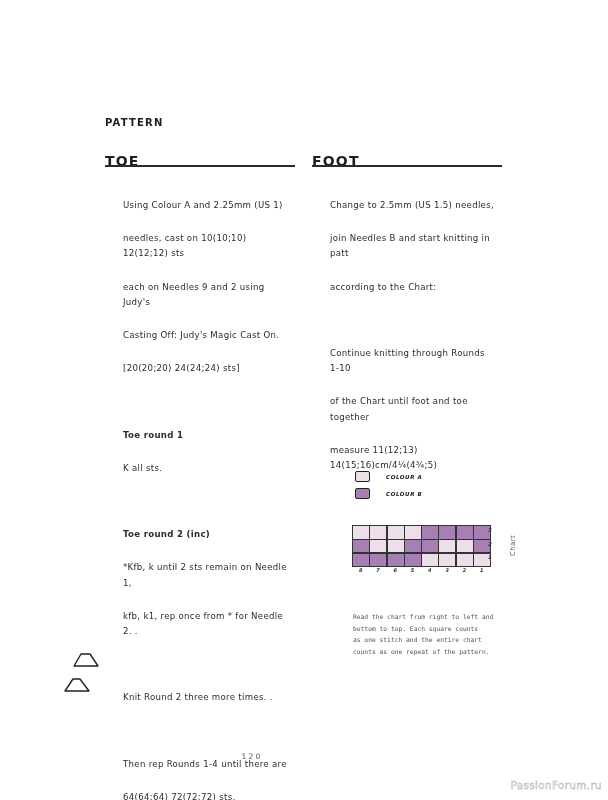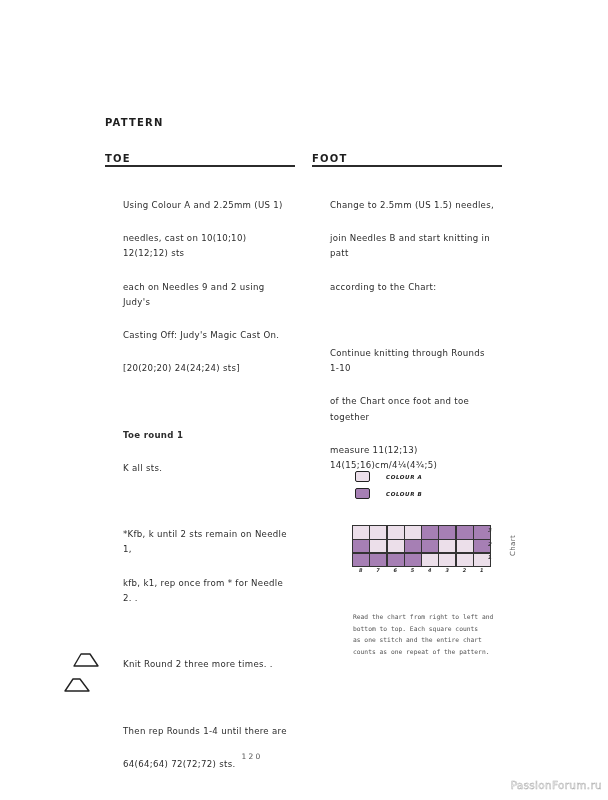--- a/index.html
+++ b/index.html
@@ -5,21 +5,21 @@
     html, body { margin: 0; padding: 0; }
     body {
       width: 608px; height: 800px; background: #ffffff; position: relative;
       font-family: "DejaVu Sans", sans-serif; color: #2a2a2a; overflow: hidden;
     }
     .page-title {
       position: absolute; left: 105px; top: 117px;
       font-size: 10px; font-weight: bold; letter-spacing: 1.2px; color: #1e1e1e;
     }
     .section-head {
-      position: absolute; font-size: 10px; font-weight: bold; letter-spacing: 1.2px; color: #1e1e1e;
+      position: absolute; font-size: 14px; font-weight: bold; letter-spacing: 1.2px; color: #1e1e1e;
     }
     .rule { position: absolute; height: 1.5px; background: #2b2b2b; }
     .body-text {
       position: absolute; font-size: 8.6px; line-height: 15.2px; color: #2c2c2c; letter-spacing: 0.3px;
     }
     .body-text p { margin: 18px; }
     .body-text .gap { height: 15.2px; }
     .body-text .bold { font-weight: bold; }
     .legend { position: absolute; left: 355px; top: 468px; }
     .legend-row { display: flex; align-items: center; height: 17px; }
@@ -65,41 +65,42 @@
 <div class="body-text" style="left:105px; top:180px; width:200px;">
   <p>Using Colour A and 2.25mm (US 1)</p>
   <p>needles, cast on 10(10;10) 12(12;12) sts</p>
   <p>each on Needles 9 and 2 using Judy's</p>
   <p>Casting Off: Judy's Magic Cast On.</p>
   <p>[20(20;20) 24(24;24) sts]</p>
   <div class="gap"></div>
   <p class="bold">Toe round 1</p>
   <p>K all sts.</p>
   <div class="gap"></div>
+  <p class="bold">Toe round 2 (inc)</p>
   <p>*Kfb, k until 2 sts remain on Needle 1,</p>
   <p>kfb, k1, rep once from * for Needle 2. .</p>
   <div class="gap"></div>
   <p>Knit Round 2 three more times. .</p>
   <div class="gap"></div>
   <p>Then rep Rounds 1-4 until there are</p>
   <p>64(64;64) 72(72;72) sts.</p>
   <div class="gap"></div>
   <p>End with another Round 1.</p>
 </div>
 
 <div class="section-head" style="left:312px; top:153px;">FOOT</div>
 <div class="rule" style="left:312px; top:165px; width:190px;"></div>
 
 <div class="body-text" style="left:312px; top:180px; width:200px;">
   <p>Change to 2.5mm (US 1.5) needles,</p>
   <p>join Needles B and start knitting in patt</p>
   <p>according to the Chart:</p>
   <div class="gap"></div>
   <p>Continue knitting through Rounds 1-10</p>
-  <p>of the Chart once foot and toe together</p>
+  <p>of the Chart until foot and toe together</p>
   <p>measure 11(12;13) 14(15;16)cm/4¼(4¾;5)</p>
 </div>
 
 <div class="legend">
   <div class="legend-row">
     <div class="swatch" style="background:#ecdfea;"></div>
     <span class="legend-label">COLOUR A</span>
   </div>
   <div class="legend-row">
     <div class="swatch" style="background:#a67fb4;"></div>

